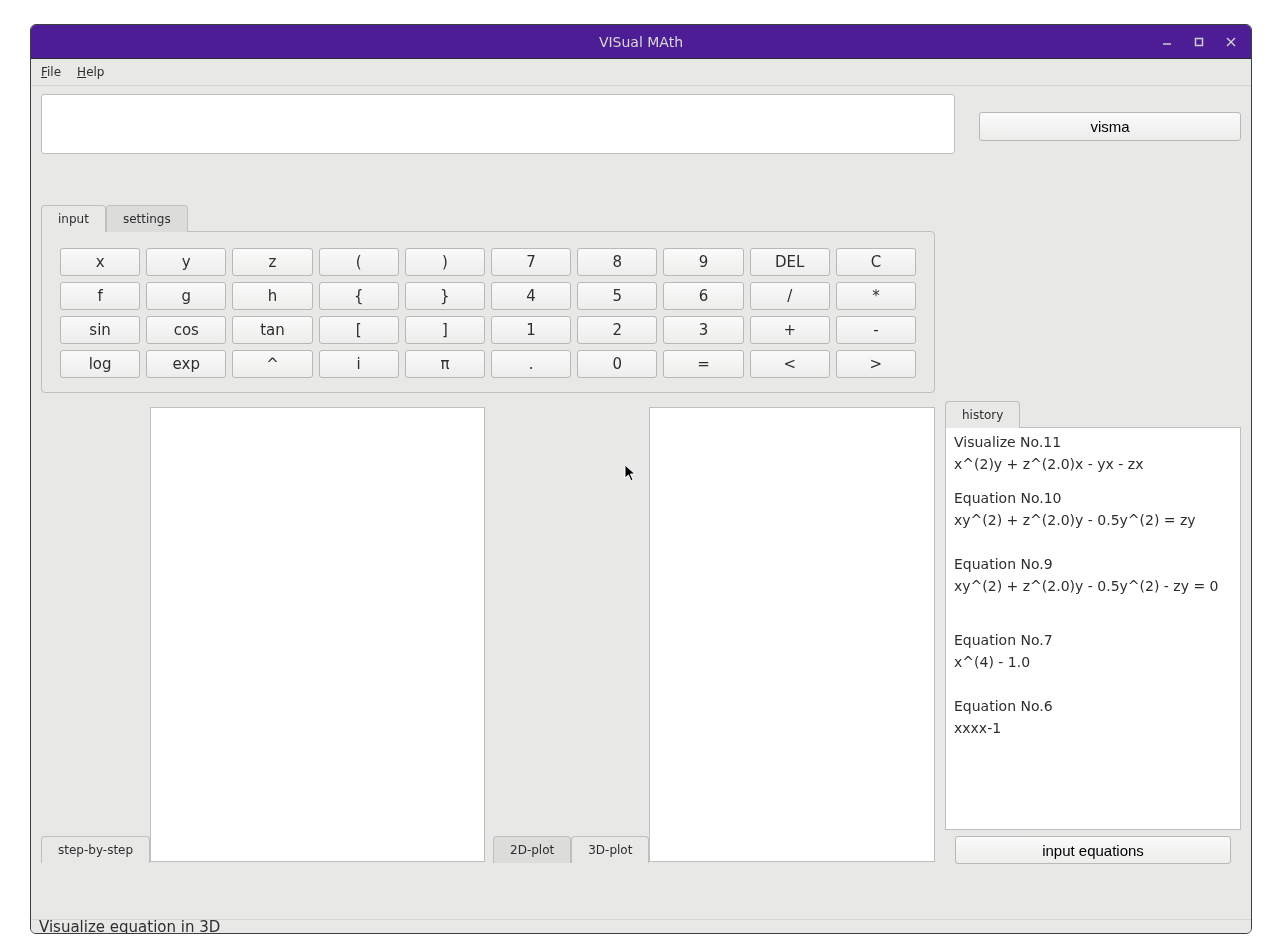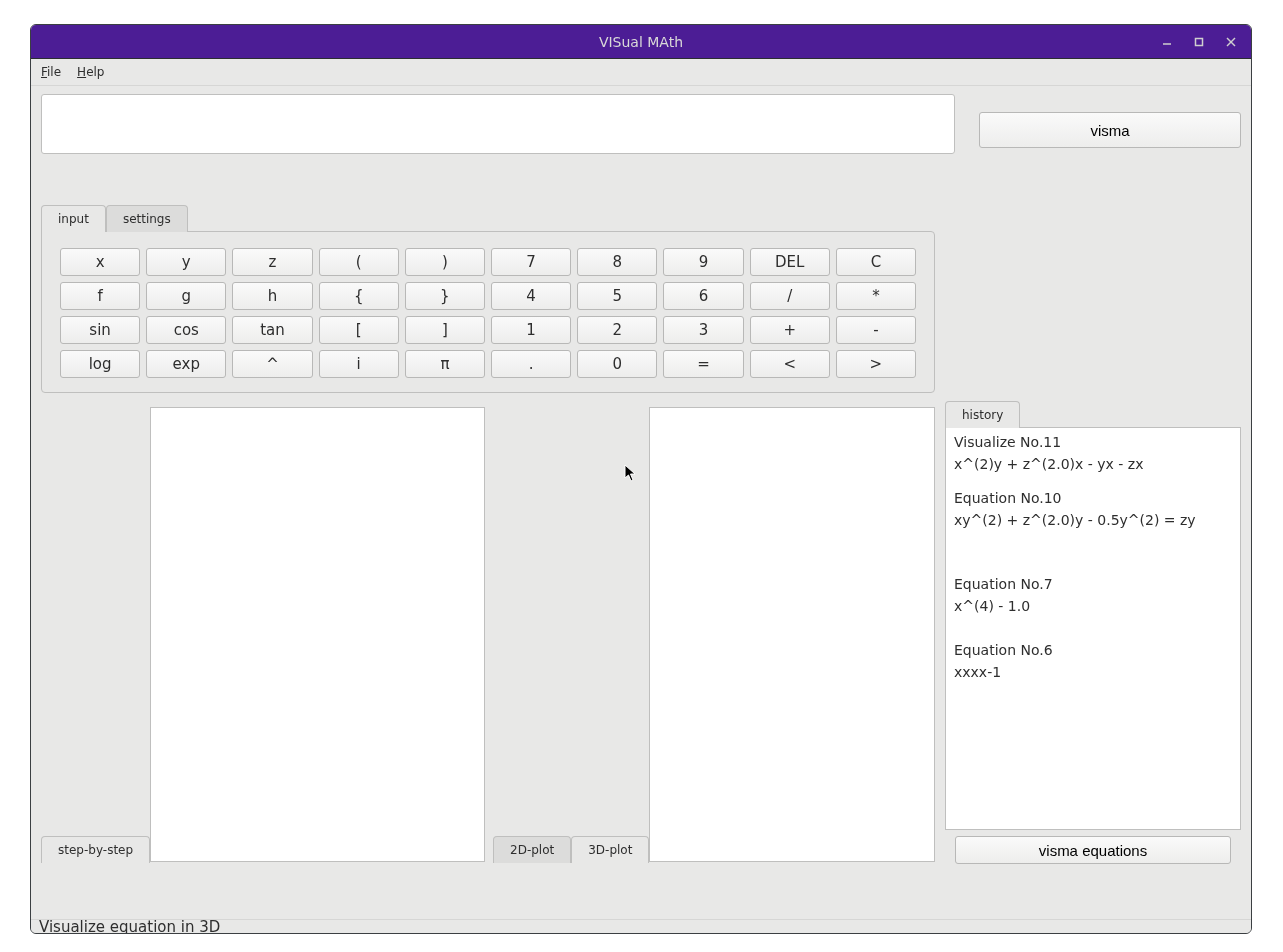--- a/index.html
+++ b/index.html
@@ -78,21 +78,21 @@
   .expr-box {
     flex: 1;
     height: 60px;
     background: #fff;
     border: 1px solid #bfbfbe;
     border-radius: 3px;
   }
   .visma-col { width: 262px; padding-top: 18px; }
   .visma-btn {
     width: 100%;
-    height: 36px;
+    height: 29px;
     background: linear-gradient(#fafafa,#ededec);
     border: 1px solid #b8b8b7;
     border-radius: 3px;
     font-size: 15px;
     cursor: pointer;
   }
   .tabs-row {
     margin-top: 50px;
     display: flex;
     gap: 10px;
@@ -327,33 +327,37 @@
         <div class="history-body" id="history-body">
             <div class="hist-entry">
               <div class="hist-title">Visualize No.11</div>
               <div class="hist-expr">x^(2)y + z^(2.0)x - yx - zx</div>
             </div>
             <div class="hist-entry">
               <div class="hist-title">Equation No.10</div>
               <div class="hist-expr">xy^(2) + z^(2.0)y - 0.5y^(2) = zy</div>
             </div>
             <div style="height: 10px;"></div>
+            <div class="hist-entry">
+              <div class="hist-title">Equation No.9</div>
+              <div class="hist-expr">xy^(2) + z^(2.0)y - 0.5y^(2) - zy = 0</div>
+            </div>
             <div style="height: 10px;"></div>
             <div style="height: 10px;"></div>
             <div class="hist-entry">
               <div class="hist-title">Equation No.7</div>
               <div class="hist-expr">x^(4) - 1.0</div>
             </div>
             <div style="height: 10px;"></div>
             <div class="hist-entry">
               <div class="hist-title">Equation No.6</div>
               <div class="hist-expr">xxxx-1</div>
             </div>
           </div>
-        <button class="clear-btn">visma equations</button>
+        <button class="clear-btn">input equations</button>
       </div>
     </div>
 
   </div>
 
   <div class="statusbar">
     <span>Visualize equation in 3D</span>
   </div>
 
 </div>

